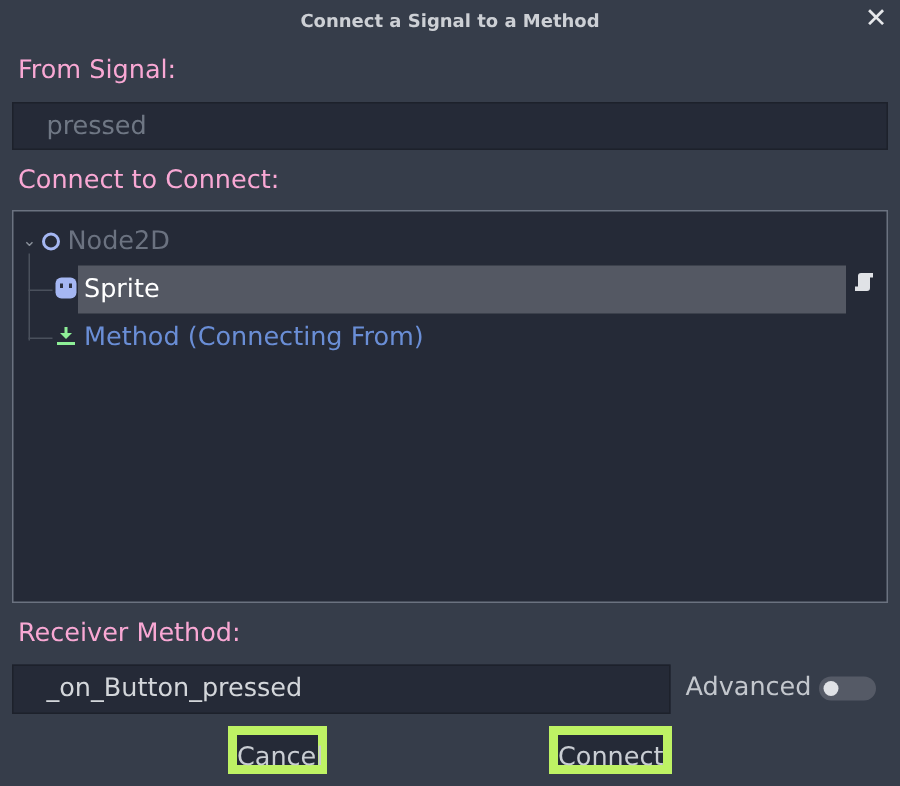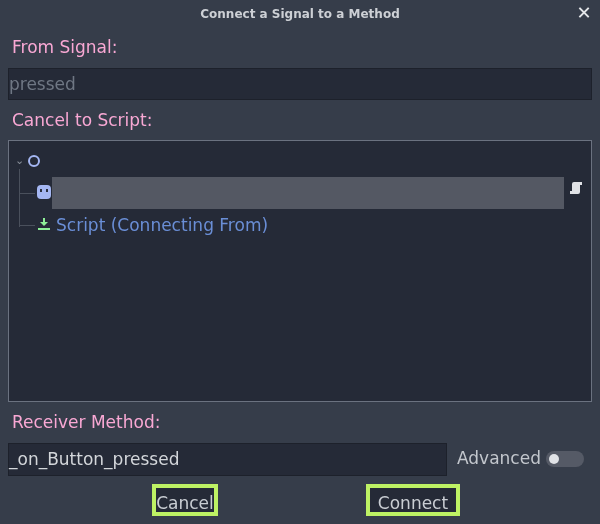--- a/index.html
+++ b/index.html
@@ -18,21 +18,21 @@
   .close {
     position:absolute; right:6px; top:2px; width:20px; height:22px;
     font-size:18px; line-height:22px; text-align:center; color:#e6e8eb; cursor:pointer;
     font-weight:bold;
   }
   .label {
     position:absolute; left:12px; font-size:17px; color:#f9a8d4;
   }
   .line-edit {
     position:absolute; background:#252a37; border:1px solid #1d212b;
-    box-sizing:border-box; font-size:17px; padding-left:0; line-height:30px;
+    box-sizing:border-box; font-size:17px; padding-left:22px; line-height:30px;
   }
   .from-signal { left:8px; top:68px; width:584px; height:32px; color:#6f7784; }
   .receiver { left:8px; top:443px; width:439px; height:33px; color:#d3d6da; }
   .tree {
     position:absolute; left:8px; top:140px; width:584px; height:262px;
     box-sizing:border-box; background:#252a37; border:1px solid #6b7280;
   }
   .row { position:absolute; height:32px; font-size:17px; line-height:32px; }
   .node2d { left:6px; top:4px; color:#6b7280; }
   .chev { position:absolute; left:0; top:0; width:10px; font-size:11px; color:#8a909a; }
@@ -47,59 +47,61 @@
   .sprite-icon::after { content:""; position:absolute; left:9px; top:4px; width:2px; height:3px; background:#2b3040; }
   .sprite-label { position:absolute; left:47px; top:36px; line-height:32px; font-size:17px; color:#ffffff; }
   .btn-icon { position:absolute; left:28px; top:76px; width:14px; height:14px; }
   .btn-label { position:absolute; left:47px; top:68px; line-height:32px; font-size:17px; color:#6a8ed6; white-space:nowrap; }
   .script-icon { position:absolute; left:560px; top:40px; width:14px; height:14px; }
   .advanced { position:absolute; left:457px; top:448px; font-size:17px; color:#c3c7cd; }
   .toggle { position:absolute; left:546px; top:451px; width:38px; height:16px; border-radius:8px; background:#555a66; cursor:pointer; }
   .toggle-knob { position:absolute; left:3px; top:3px; width:10px; height:10px; border-radius:50%; background:#e0e2e6; }
   .button {
     position:absolute; top:484px; height:32px; box-sizing:border-box;
-    background:#252a37; border:4px solid #bef264; font-size:17px; line-height:30px;
+    background:#252a37; border:6px solid #bef264; font-size:17px; line-height:30px;
     text-align:center; color:#c9cdd3; cursor:pointer;
   }
   .cancel { left:152px; width:66px; }
-  .connect { left:366px; width:94px; }
+  .connect { left:366px; width:82px; }
 </style>
 </head>
 <body>
 
 <div class="title">Connect a Signal to a Method</div>
 <div class="close">✕</div>
 
 <div class="label" style="top:37px;">From Signal:</div>
 <div class="line-edit from-signal">pressed</div>
 
-<div class="label" style="top:110px;">Cancel to Script:</div>
+<div class="label" style="top:110px;">Connect to Connect:</div>
 
 <div class="tree">
   <div class="tline-v"></div>
   <div class="tline-h1"></div>
   <div class="tline-h2"></div>
 
   <div class="row node2d" style="width:560px;">
     <span class="chev">⌄</span>
     <span class="ring"></span>
+    <span class="node-label">Node2D</span>
   </div>
 
   <div class="sprite-bg"></div>
   <span class="sprite-icon"></span>
+  <span class="sprite-label">Sprite</span>
   <svg class="script-icon" viewBox="0 0 14 14">
     <path d="M4 1 H13 V4 H11 V11 Q11 13 9 13 H1 V10 H3 V3 Q3 1 5 1 Z" fill="#e0e2e6"></path>
   </svg>
 
   <svg class="btn-icon" viewBox="0 0 14 14">
     <rect x="6" y="1" width="2" height="5" fill="#8eef97"></rect>
     <path d="M3 5 L7 9 L11 5 Z" fill="#8eef97"></path>
     <rect x="1" y="11" width="12" height="2" fill="#8eef97"></rect>
   </svg>
-  <span class="btn-label">Script (Connecting From)</span>
+  <span class="btn-label">Method (Connecting From)</span>
 </div>
 
 <div class="label" style="top:412px;">Receiver Method:</div>
 <div class="line-edit receiver">_on_Button_pressed</div>
 
 <div class="advanced">Advanced</div>
 <div class="toggle">
   <div class="toggle-knob"></div>
 </div>
 

